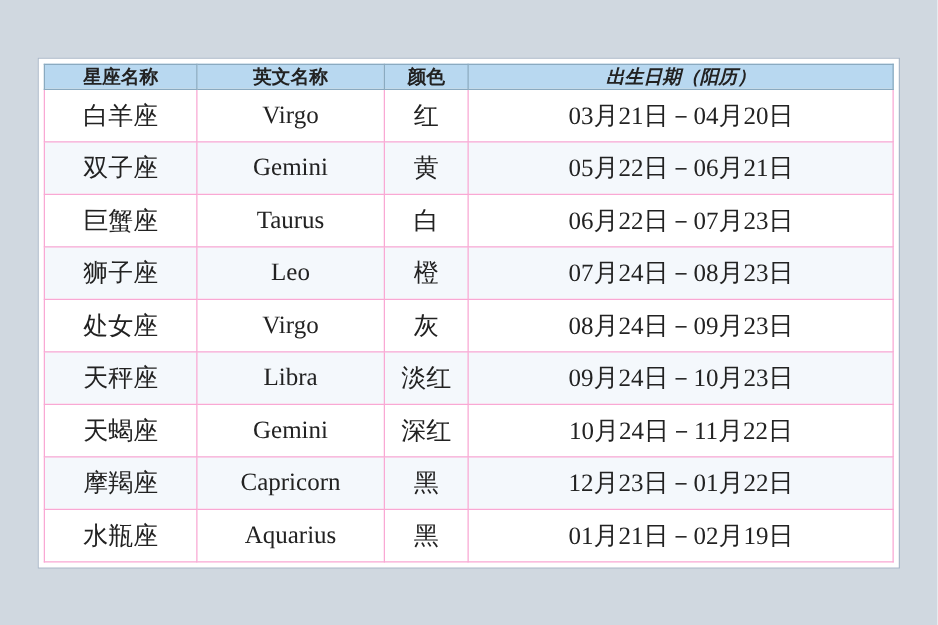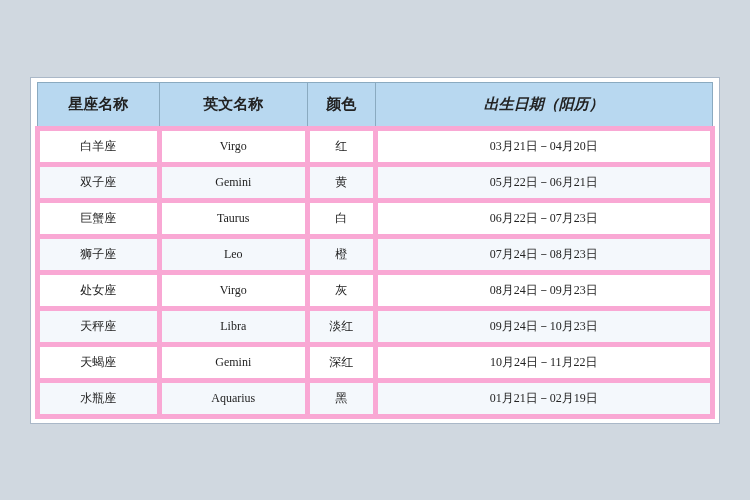--- a/index.html
+++ b/index.html
@@ -25,32 +25,32 @@
     }
 
     table {
       border-collapse: collapse;
       width: 680px;
     }
 
     th {
       background-color: #b8d8f0;
       border: 1px solid #8aaac0;
-      padding: 12px 12px;
+      padding: 0 12px;
       text-align: center;
       font-size: 15px;
       font-weight: bold;
       color: #222;
     }
 
     td {
-      border: 5px solid #f9a8d4;
+      border: 1px solid #f9a8d4;
       padding: 7px 12px;
       text-align: center;
-      font-size: 12px;
+      font-size: 20px;
       color: #222;
       background-color: #ffffff;
     }
 
     tr:nth-child(even) td {
       background-color: #f4f8fc;
     }
 
     .col-name { width: 18%; }
     .col-en   { width: 22%; }
@@ -107,20 +107,26 @@
           <td>淡红</td>
           <td>09月24日－10月23日</td>
         </tr>
         <tr>
           <td>天蝎座</td>
           <td>Gemini</td>
           <td>深红</td>
           <td>10月24日－11月22日</td>
         </tr>
         <tr>
+          <td>摩羯座</td>
+          <td>Capricorn</td>
+          <td>黑</td>
+          <td>12月23日－01月22日</td>
+        </tr>
+        <tr>
           <td>水瓶座</td>
           <td>Aquarius</td>
           <td>黑</td>
           <td>01月21日－02月19日</td>
         </tr>
       </tbody>
   </table>
 </div>
 
 </body></html>

